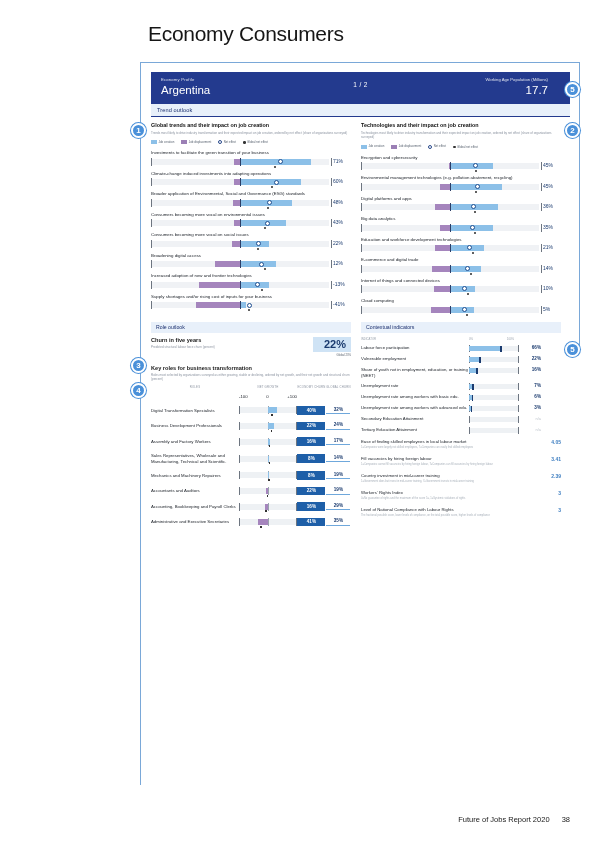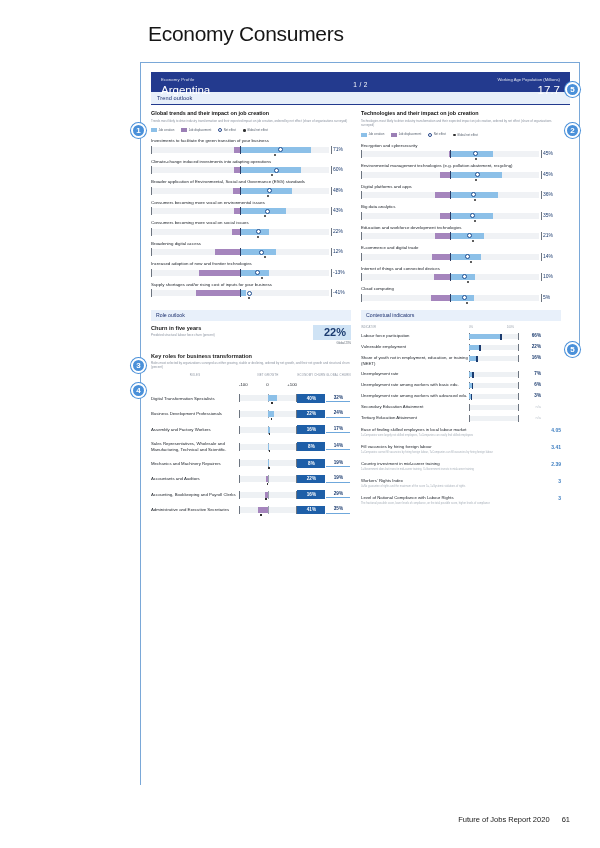--- a/index.html
+++ b/index.html
@@ -27,30 +27,30 @@
   .guide-right {
     position: absolute; left: 579px; top: 62px; width: 1px; height: 290px;
     background: #7aa8d8;
   }
   .card {
     position: absolute; left: 151px; top: 72px; width: 419px;
   }
   
   .hdr {
     background: #1f3a93; background: #233a8e;
-    color: #fff; height: 20px; position: relative;
+    color: #fff; height: 32px; position: relative;
     padding: 4px 10px 0 10px;
   }
   .hdr-kicker { font-size: 4.2px; letter-spacing: .2px; opacity: .85; line-height: 7px;}
   .hdr-name { font-size: 11.5px; font-weight: 400; line-height: 15px; }
   .hdr-page {
     position: absolute; left: 0; right: 0; top: 9px; text-align: center;
     font-size: 6.5px; letter-spacing: .4px;
   }
-  .hdr-right { position: absolute; right: 10px; top: 4px; text-align: right; }
+  .hdr-right { position: absolute; right: 22px; top: 4px; text-align: right; }
   .hdr-right .lbl { font-size: 4.2px; opacity: .85; line-height: 7px; }
   .hdr-right .val { font-size: 11.5px; line-height: 15px; }
   
   .secbar {
     background: #e8f0fa; color: #1b2f6e; font-size: 5.6px;
     padding: 3px 6px; border-bottom: 1px solid #233a8e; letter-spacing: .1px;
   }
   .cols { display: flex; gap: 10px; padding-top: 5px; }
   .col { width: 200px; }
   .col-head { font-size: 5.4px; font-weight: bold; color: #111; line-height: 7px; }
@@ -689,14 +689,14 @@
 
 <div class="marker" style="left:131px; top:123px;">1</div>
 <div class="marker" style="left:565px; top:123px;">2</div>
 <div class="marker" style="left:131px; top:358px;">3</div>
 <div class="marker" style="left:131px; top:383px;">4</div>
 <div class="marker" style="left:565px; top:82px;">5</div>
 <div class="marker" style="left:565px; top:342px;">5</div>
 
 <div class="footer">
   <span>Future of Jobs Report 2020</span>
-  <span class="pg">61</span>
+  <span class="pg">38</span>
 </div>
 
 </body></html>

